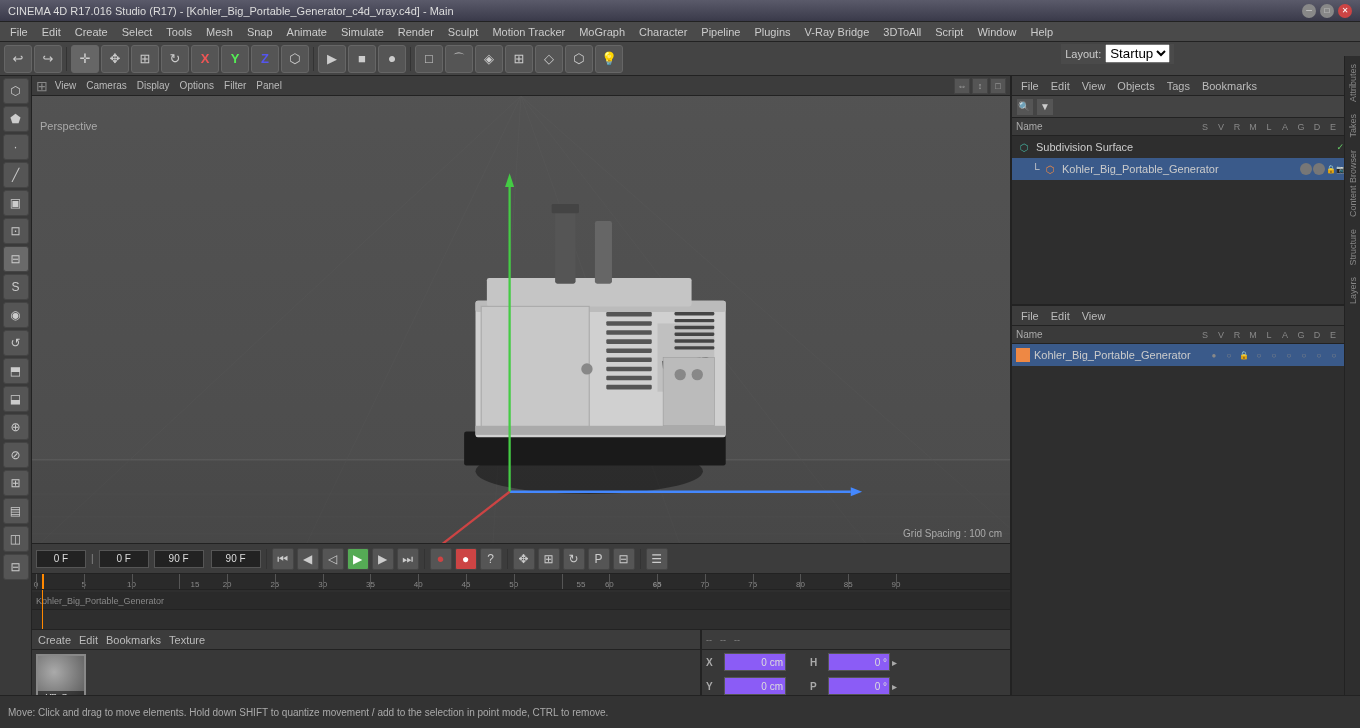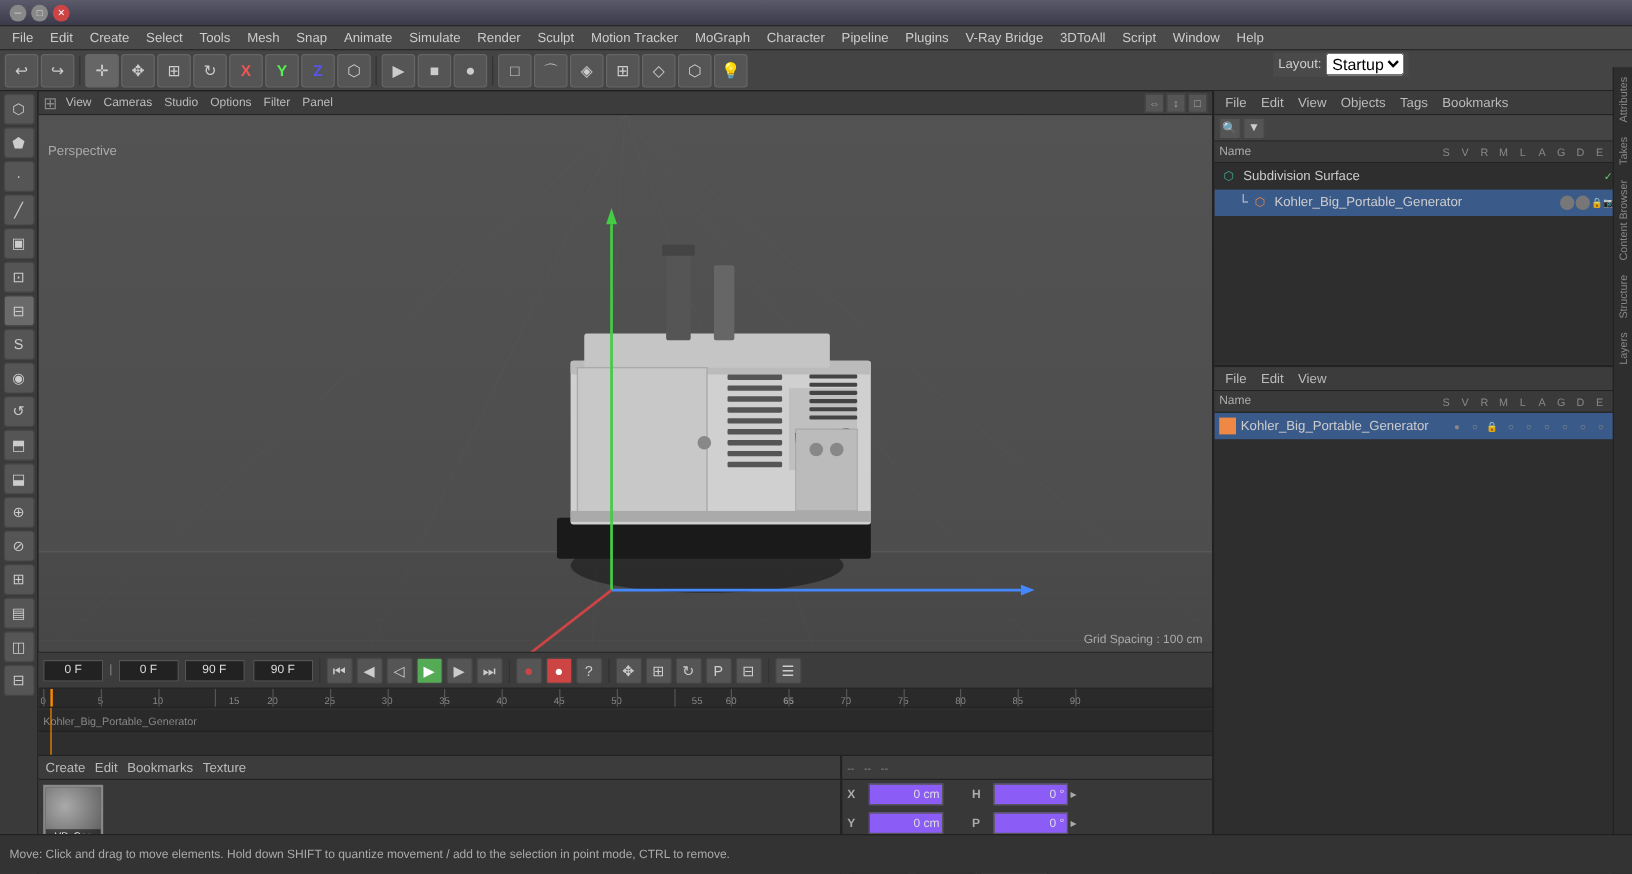--- a/index.html
+++ b/index.html
@@ -225,20 +225,21 @@
     }
 
     
     .ruler-mark { position: absolute; bottom: 0; font-size: 8px; color: #888; transform: translateX(-50%); }
     .ruler-mark-line { position: absolute; top: 0; bottom: 0; width: 1px; background: #555; }
   </style>
 </head>
 <body>
 
 <div id="titlebar">
+  <span class="title">CINEMA 4D R17.016 Studio (R17) - [Kohler_Big_Portable_Generator_c4d_vray.c4d] - Main</span>
   <div class="win-controls">
     <div class="win-btn min-btn">─</div>
     <div class="win-btn max-btn">□</div>
     <div class="win-btn close-btn">✕</div>
   </div>
 </div>
 
 <div id="menubar">
 
   <div class="menu-item">File</div>
@@ -319,21 +320,21 @@
     <div class="toolbox-btn">⊟</div>
   </div>
 
   <div id="center-area">
 
     <div id="viewport-area">
       <div id="viewport-toolbar">
         <span style="color:#888;font-size:14px;">⊞</span>
         <span class="vp-menu">View</span>
         <span class="vp-menu">Cameras</span>
-        <span class="vp-menu">Studio</span>
+        <span class="vp-menu">Display</span>
         <span class="vp-menu">Options</span>
         <span class="vp-menu">Filter</span>
         <span class="vp-menu">Panel</span>
         <div class="vp-controls">
           <div class="vp-ctrl-btn">⇔</div>
           <div class="vp-ctrl-btn">↕</div>
           <div class="vp-ctrl-btn">□</div>
         </div>
       </div>
 

